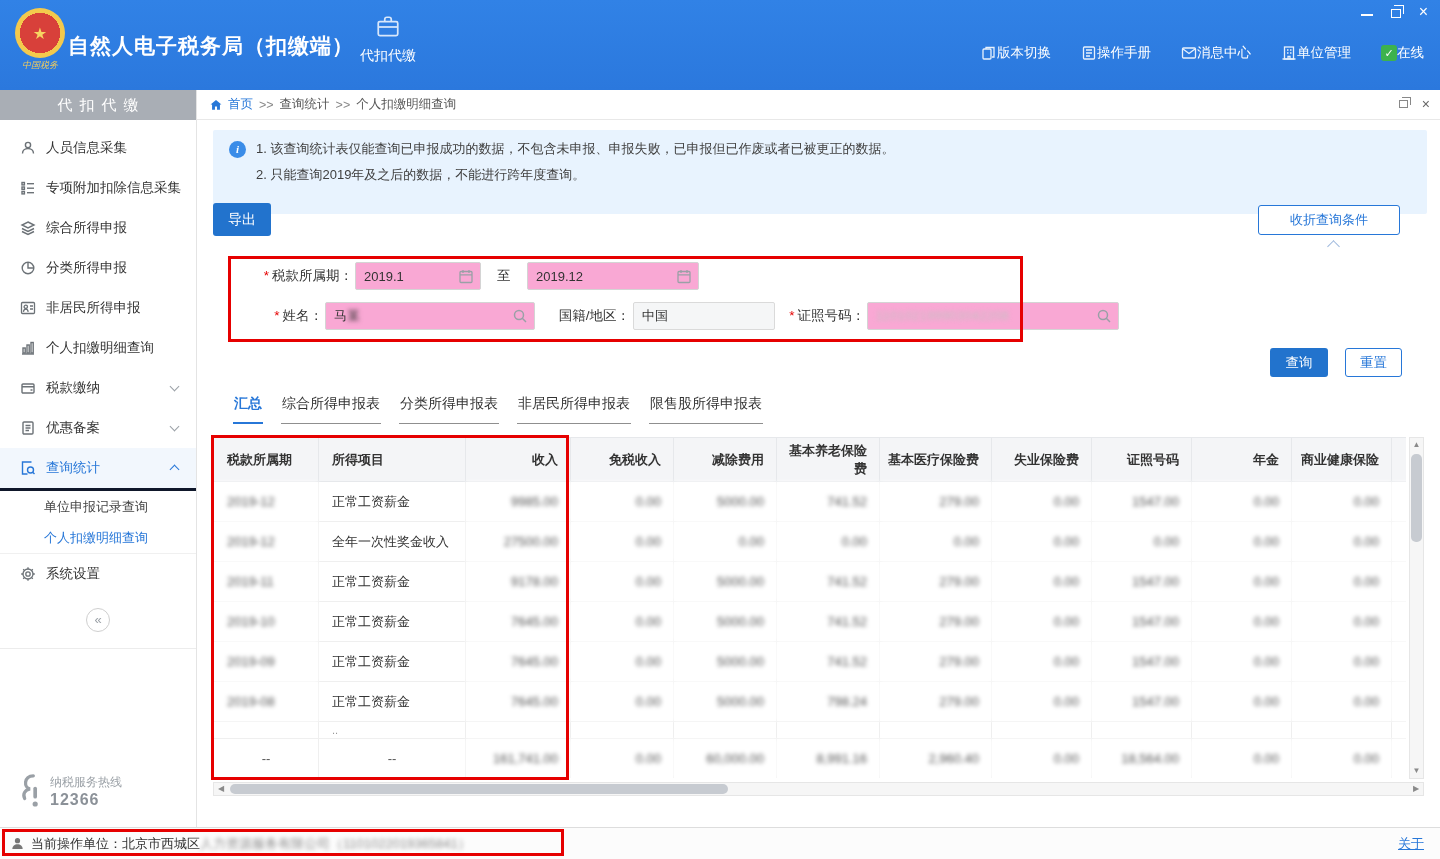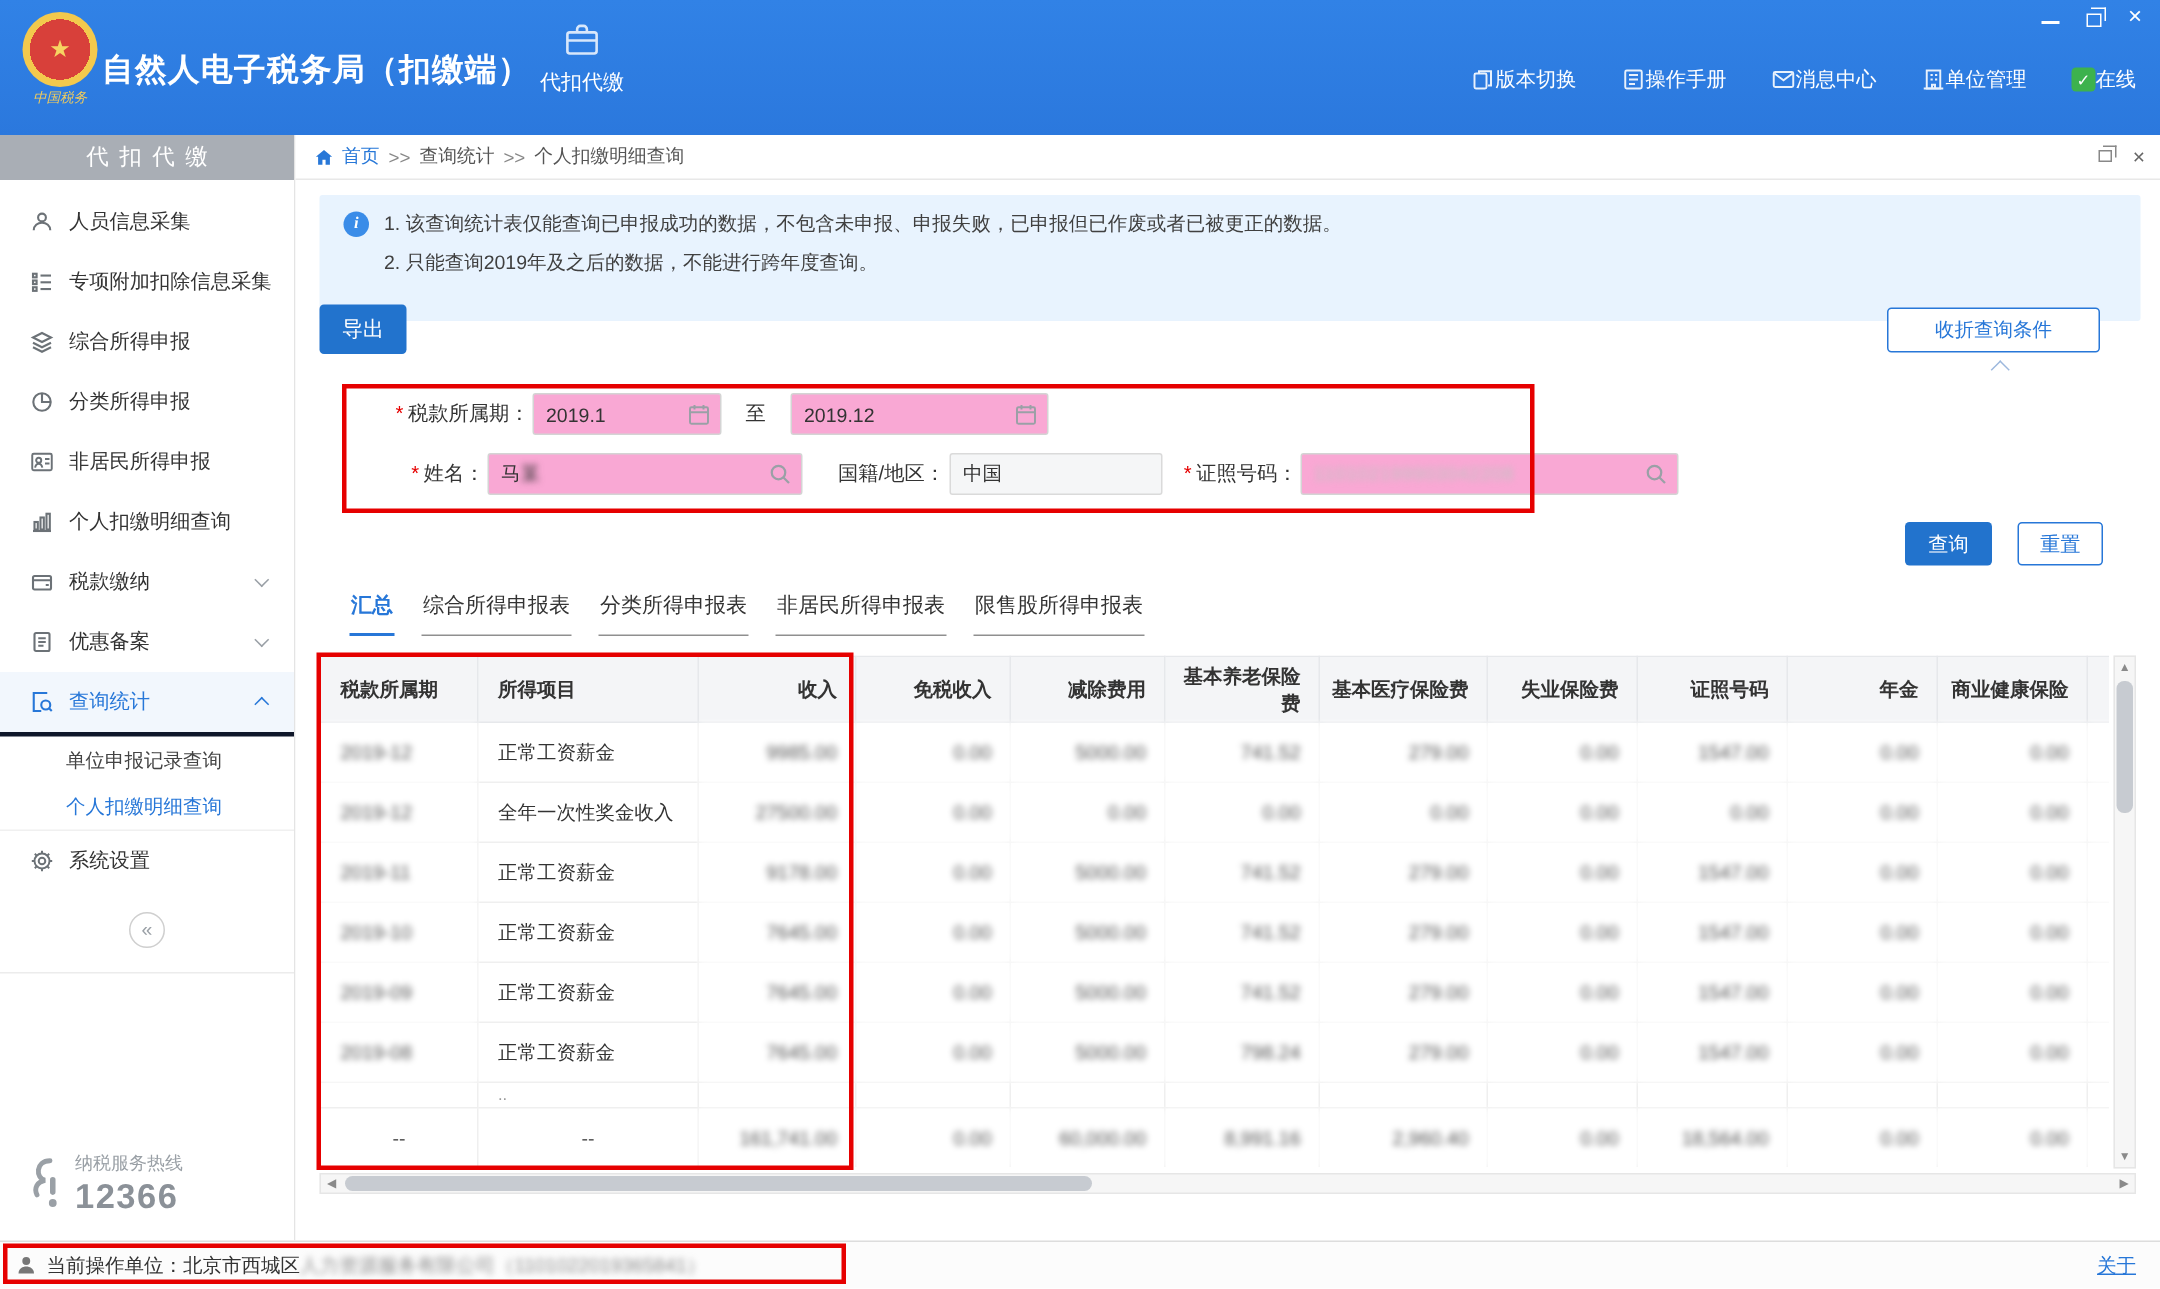--- a/index.html
+++ b/index.html
@@ -49,21 +49,21 @@
   .chev.up { transform:rotate(-135deg); top:18px; border-color:#2777d8; }
   .sb-subwrap { border-top:3px solid #0f172a; border-bottom:1px solid #f0f0f0; }
   .sb-sub { height:31px; line-height:31px; padding-left:44px; font-size:13px; color:#444; cursor:pointer; }
   .sb-sub.active { color:#2777d8; }
   .sb-collapse-row { padding:14px 0 16px; border-bottom:1px solid #ececec; text-align:center; }
   .sb-collapse { width:24px; height:24px; margin:0 auto; border:1px solid #cfcfcf; border-radius:50%;
     color:#9aa0a6; font-size:13px; line-height:22px; text-align:center; cursor:pointer; }
   .sb-hotline { position:absolute; left:16px; bottom:16px; display:flex; align-items:center; gap:8px; }
   .hot-icon { width:26px; height:40px; }
   .hot-label { font-size:12px; color:#9aa0a6; }
-  .hot-number { font-size:23px; font-weight:700; color:#8b9198; letter-spacing:1px; }
+  .hot-number { font-size:16px; font-weight:700; color:#8b9198; letter-spacing:1px; }
 
   
   .main { position:absolute; left:197px; top:90px; width:1243px; height:737px; background:#fff; }
   .breadcrumb-bar { position:absolute; left:0; top:0; width:1243px; height:30px;
     border-bottom:1px solid #e8e8e8; display:flex; align-items:center; padding:0 12px; font-size:12.5px; }
   .bc-home-icon { width:14px; height:14px; margin-right:5px; display:inline-flex; }
   .bc-link { color:#2878d8; cursor:pointer; }
   .bc-sep { color:#888; margin:0 6px; }
   .bc-text { color:#555; }
   .bc-controls { position:absolute; right:10px; top:8px; display:flex; gap:14px; align-items:center; }

